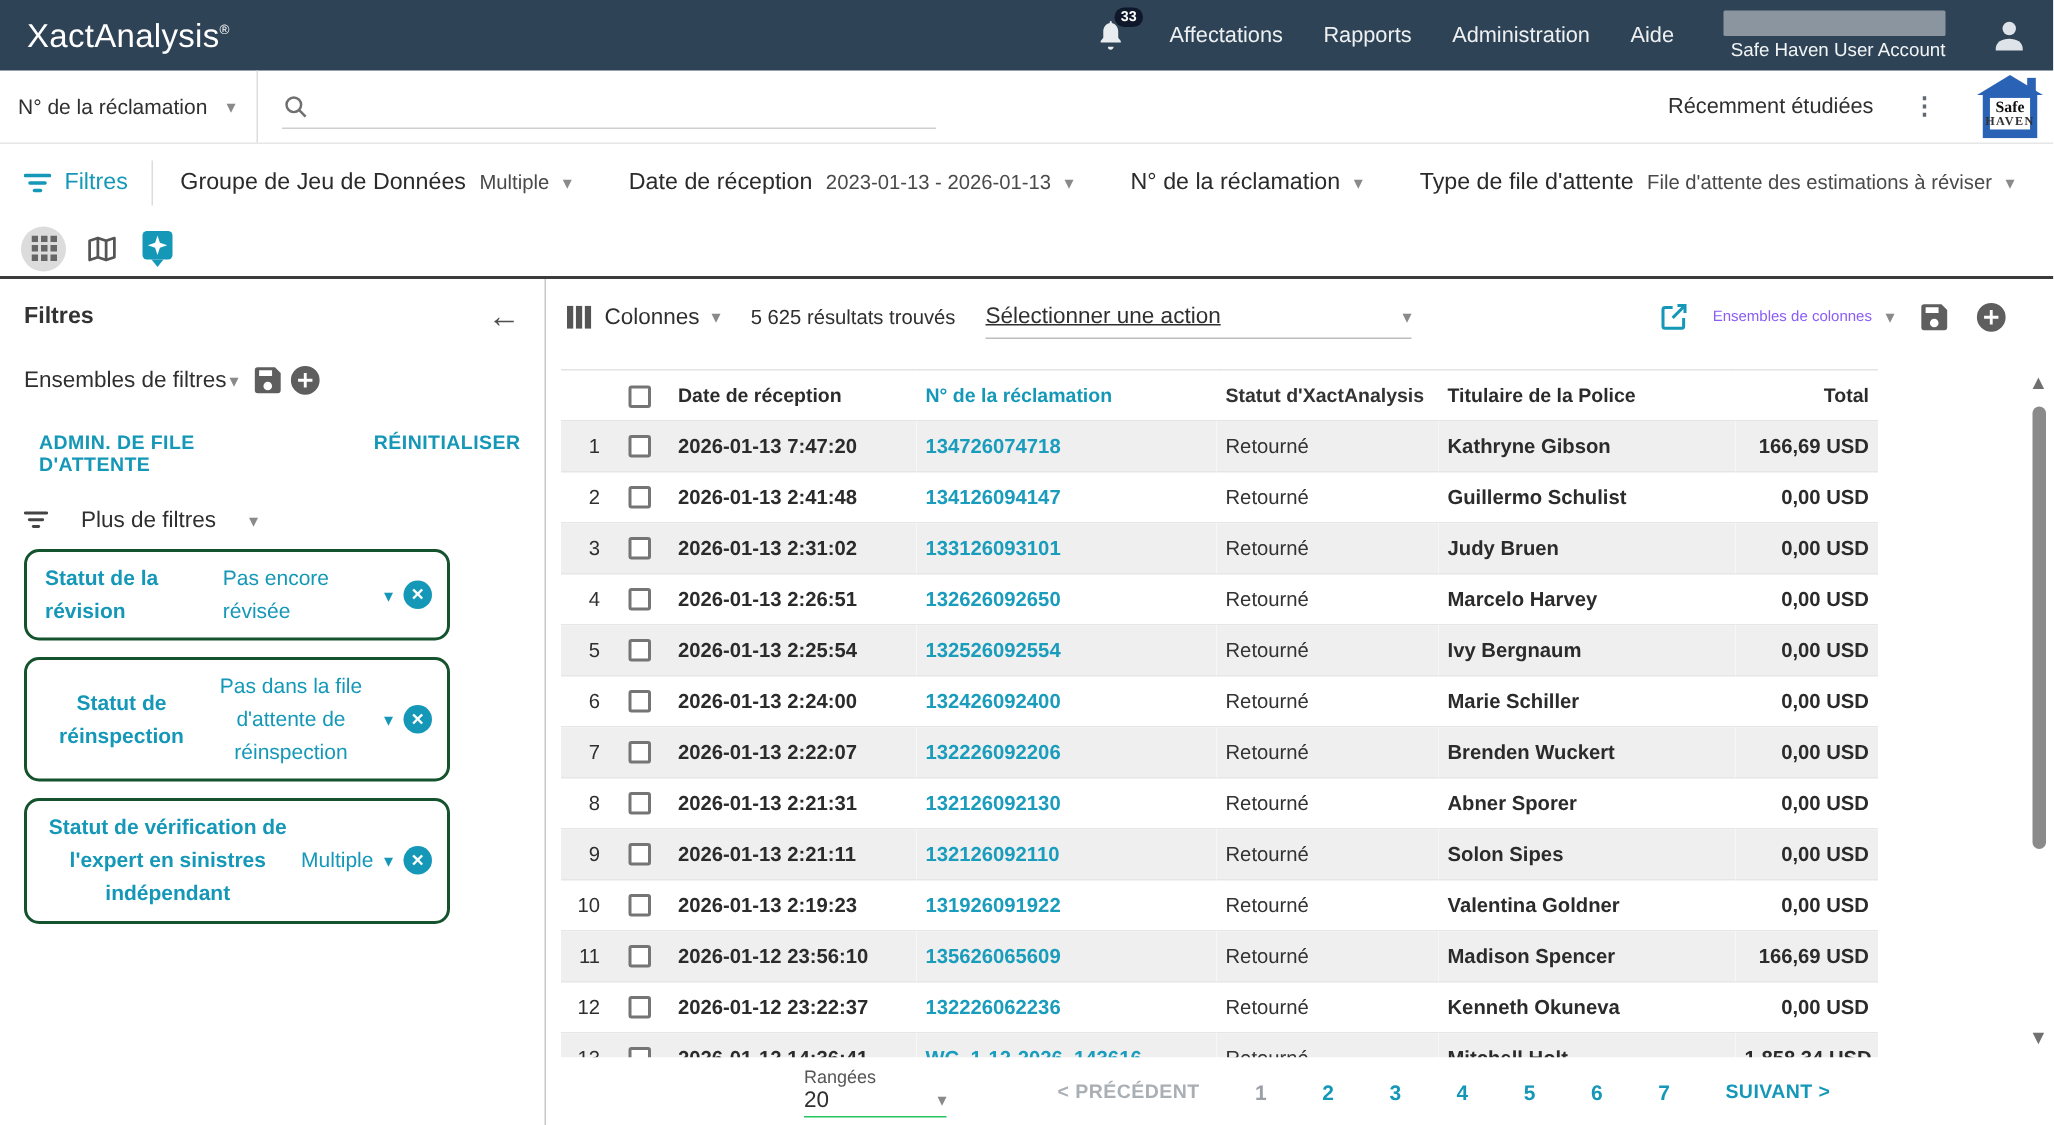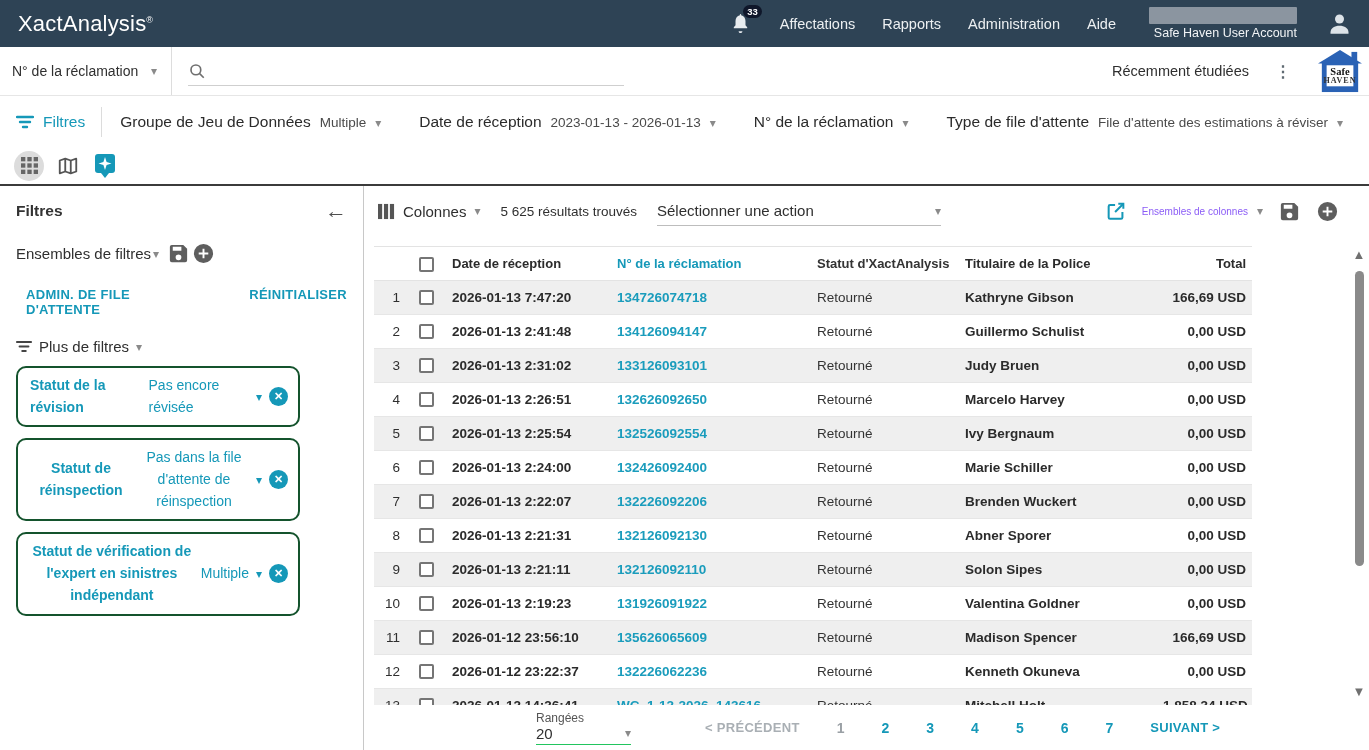--- a/index.html
+++ b/index.html
@@ -53,42 +53,42 @@
   .sidebar { width:364px; border-right:1px solid #C8C8C8; padding:14px 16px 0 16px; background:#fff; flex:none; }
   .sb-head { display:flex; align-items:center; justify-content:space-between; }
   .sb-title { font-size:15.5px; font-weight:700; color:#333; }
   .back-arrow { color:#4F4F4F; font-size:22px; font-weight:700; cursor:pointer; line-height:1; }
   .sb-sets { margin-top:20px; display:flex; align-items:center; gap:2px; }
   .sb-sets-label { font-size:15px; color:#2F2F2F; cursor:pointer; }
   .sb-sets .chev { margin-right:6px; }
   .gicon { color:#5E5E5E; width:23px; height:23px; cursor:pointer; }
   .sb-links { margin-top:22px; display:flex; gap:42px; padding-left:10px; }
   .sb-link { color:#1598B8; font-size:13px; font-weight:700; letter-spacing:.3px; cursor:pointer; }
-  .sb-more { margin-top:21px; display:flex; align-items:center; gap:7px; cursor:pointer; }
+  .sb-more { margin-top:21px; display:flex; align-items:center; gap:22px; cursor:pointer; }
   .sb-more-label { font-size:15px; color:#2F2F2F; }
   .chip { border:2px solid #14532d; border-radius:10px; margin-top:11px; padding:7px 10px 7px 12px; display:flex; align-items:center; gap:7px; color:#1598B8; font-size:14px; background:#fff; }
   .chip .clbl { font-weight:700; line-height:1.55; }
   .chip .cval { line-height:1.55; }
   .chip .chev { color:#1598B8; flex:none; }
   .chip-close { flex:none; width:19px; height:19px; border-radius:50%; background:#1598B8; color:#fff; font-size:11px; display:flex; align-items:center; justify-content:center; cursor:pointer; font-weight:700; }
   .chip-1 { width:284px; }
   .chip-2, .chip-3 { width:284px;text-align:center; }
   .chip-2 .clbl { width:102px; flex:none; }
   .chip-2 .cval { flex:1; }
   .chip-3 .clbl { flex:1; }
 
   
   .main { flex:1; position:relative; display:flex; flex-direction:column; background:#fff; }
   .toolbar { height:50px; display:flex; align-items:center; padding:0 16px 0 14px; gap:20px; }
   .cols-btn { display:flex; align-items:center; gap:8px; cursor:pointer; }
   .cols-label { font-size:15px; color:#2F2F2F; }
   .bars-icon { color:#555; width:17px; height:17px; }
   .results { font-size:13.5px; color:#2F2F2F; }
   .action-select { width:284px; height:30px; display:flex; align-items:center; justify-content:space-between; border-bottom:1px solid #BDBDBD; cursor:pointer; }
-  .action-label { font-size:15px; color:#2F2F2F; }
+  .action-label { font-size:15px; color:#2F2F2F;text-decoration:underline; }
   .toolbar-right { margin-left:auto; display:flex; align-items:center; gap:15px; padding-right:14px; }
   .export-icon { color:#1598B8; width:22px; height:22px; cursor:pointer; }
   .colsets { display:flex; align-items:center; gap:9px; cursor:pointer; }
   .colsets-label { font-size:10px; color:#8b5cf6; }
 
   
   .tablezone { height:469px; overflow:hidden; padding:10px 0 0 10px; }
   table.grid { border-collapse:collapse; table-layout:fixed; width:878px; font-size:13.5px; }
   table.grid th, table.grid td { padding:0 6px; height:34px; vertical-align:middle; white-space:nowrap; overflow:hidden; }
   thead th { color:#1598B8; font-size:13px; font-weight:700; text-align:left; border-top:1px solid #E3E3E3; border-bottom:1px solid #E3E3E3; height:33px; background:#fff; }

